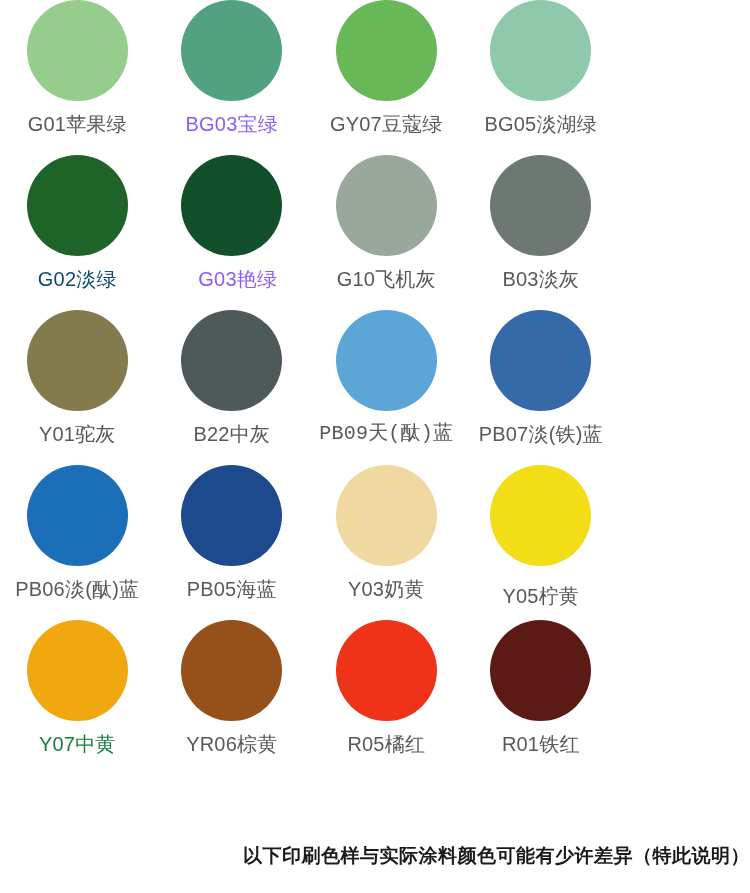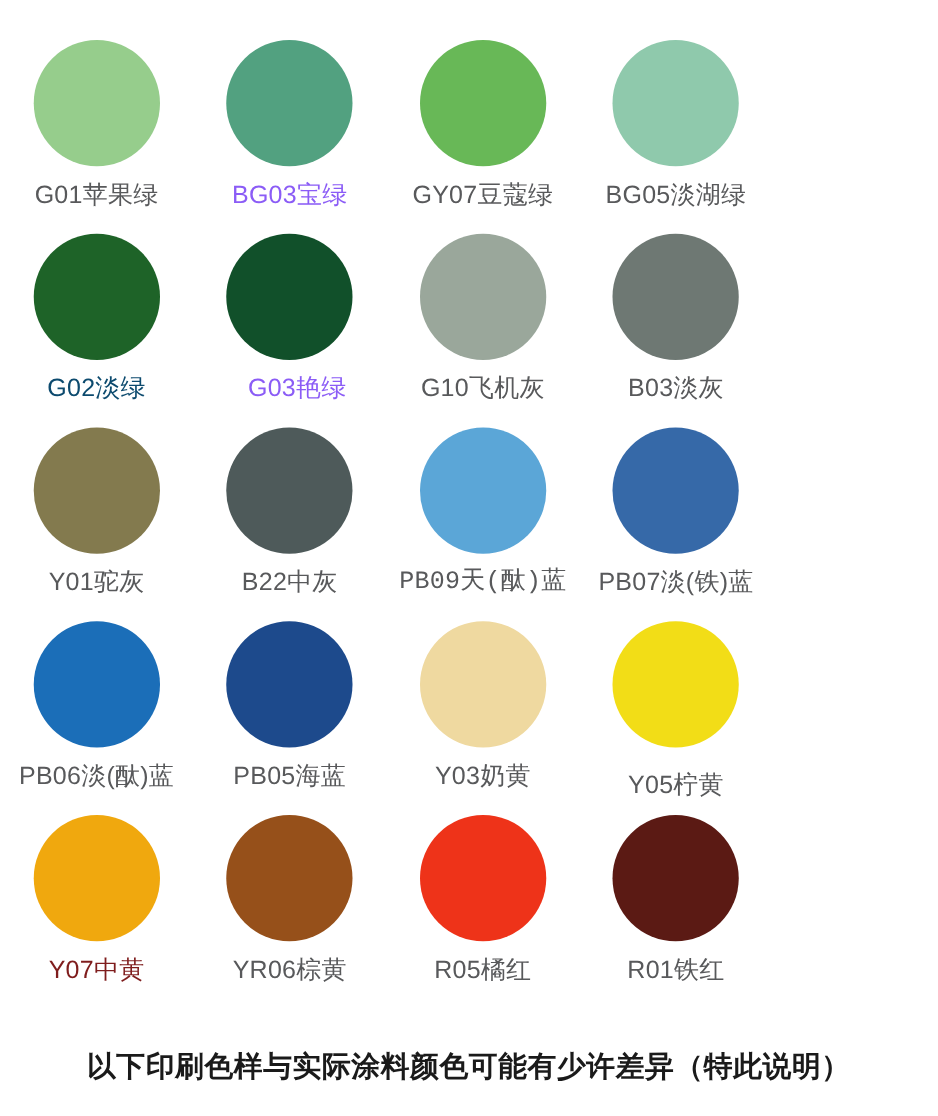--- a/index.html
+++ b/index.html
@@ -20,21 +20,20 @@
     position: relative;
     background: #ffffff;
     box-sizing: border-box;
     padding: 0;
   }
   .swatch-grid {
     display: grid;
     grid-template-columns: repeat(4, 1fr);
     grid-template-rows: repeat(5, 155px);
     width: 618px;
-    padding-top: 32px;
     box-sizing: border-box;
   }
   .swatch-cell {
     display: flex;
     flex-direction: column;
     align-items: center;
     justify-content: flex-start;
   }
   .swatch-dot {
     width: 101px;
@@ -49,22 +48,22 @@
     color: #58595b;
     letter-spacing: 0.2px;
     white-space: nowrap;
     text-align: center;
   }
   .footer-note {
     position: absolute;
     left: 0;
     right: 0;
     bottom: 24px;
-    text-align: center;
-    font-size: 23px;
+    text-align: right;
+    font-size: 19px;
     font-weight: bold;
     color: #1a1a1a;
     letter-spacing: 0.5px;
     font-family: "DejaVu Sans", "Liberation Sans", sans-serif;
   }
 </style>
 </head>
 <body style="background-color: rgb(255, 255, 255);">
 
 <div class="sheet">
@@ -134,21 +133,21 @@
       <div class="swatch-dot" style="background-color: rgb(239, 217, 160);"></div>
       <div class="swatch-label" style="color: rgb(88, 89, 91);">Y03奶黄</div>
     </div>
     <div class="swatch-cell">
       <div class="swatch-dot" style="background-color: rgb(242, 221, 23);"></div>
       <div class="swatch-label" style="color: rgb(88, 89, 91); margin-top: 18px;">Y05柠黄</div>
     </div>
 
     <div class="swatch-cell">
       <div class="swatch-dot" style="background-color: rgb(240, 168, 14);"></div>
-      <div class="swatch-label" style="color: #7f1d1d;">Y07中黄</div>
+      <div class="swatch-label" style="color: #15803d;">Y07中黄</div>
     </div>
     <div class="swatch-cell">
       <div class="swatch-dot" style="background-color: rgb(150, 80, 26);"></div>
       <div class="swatch-label" style="color: rgb(88, 89, 91);">YR06棕黄</div>
     </div>
     <div class="swatch-cell">
       <div class="swatch-dot" style="background-color: rgb(238, 51, 25);"></div>
       <div class="swatch-label" style="color: rgb(88, 89, 91);">R05橘红</div>
     </div>
     <div class="swatch-cell">

